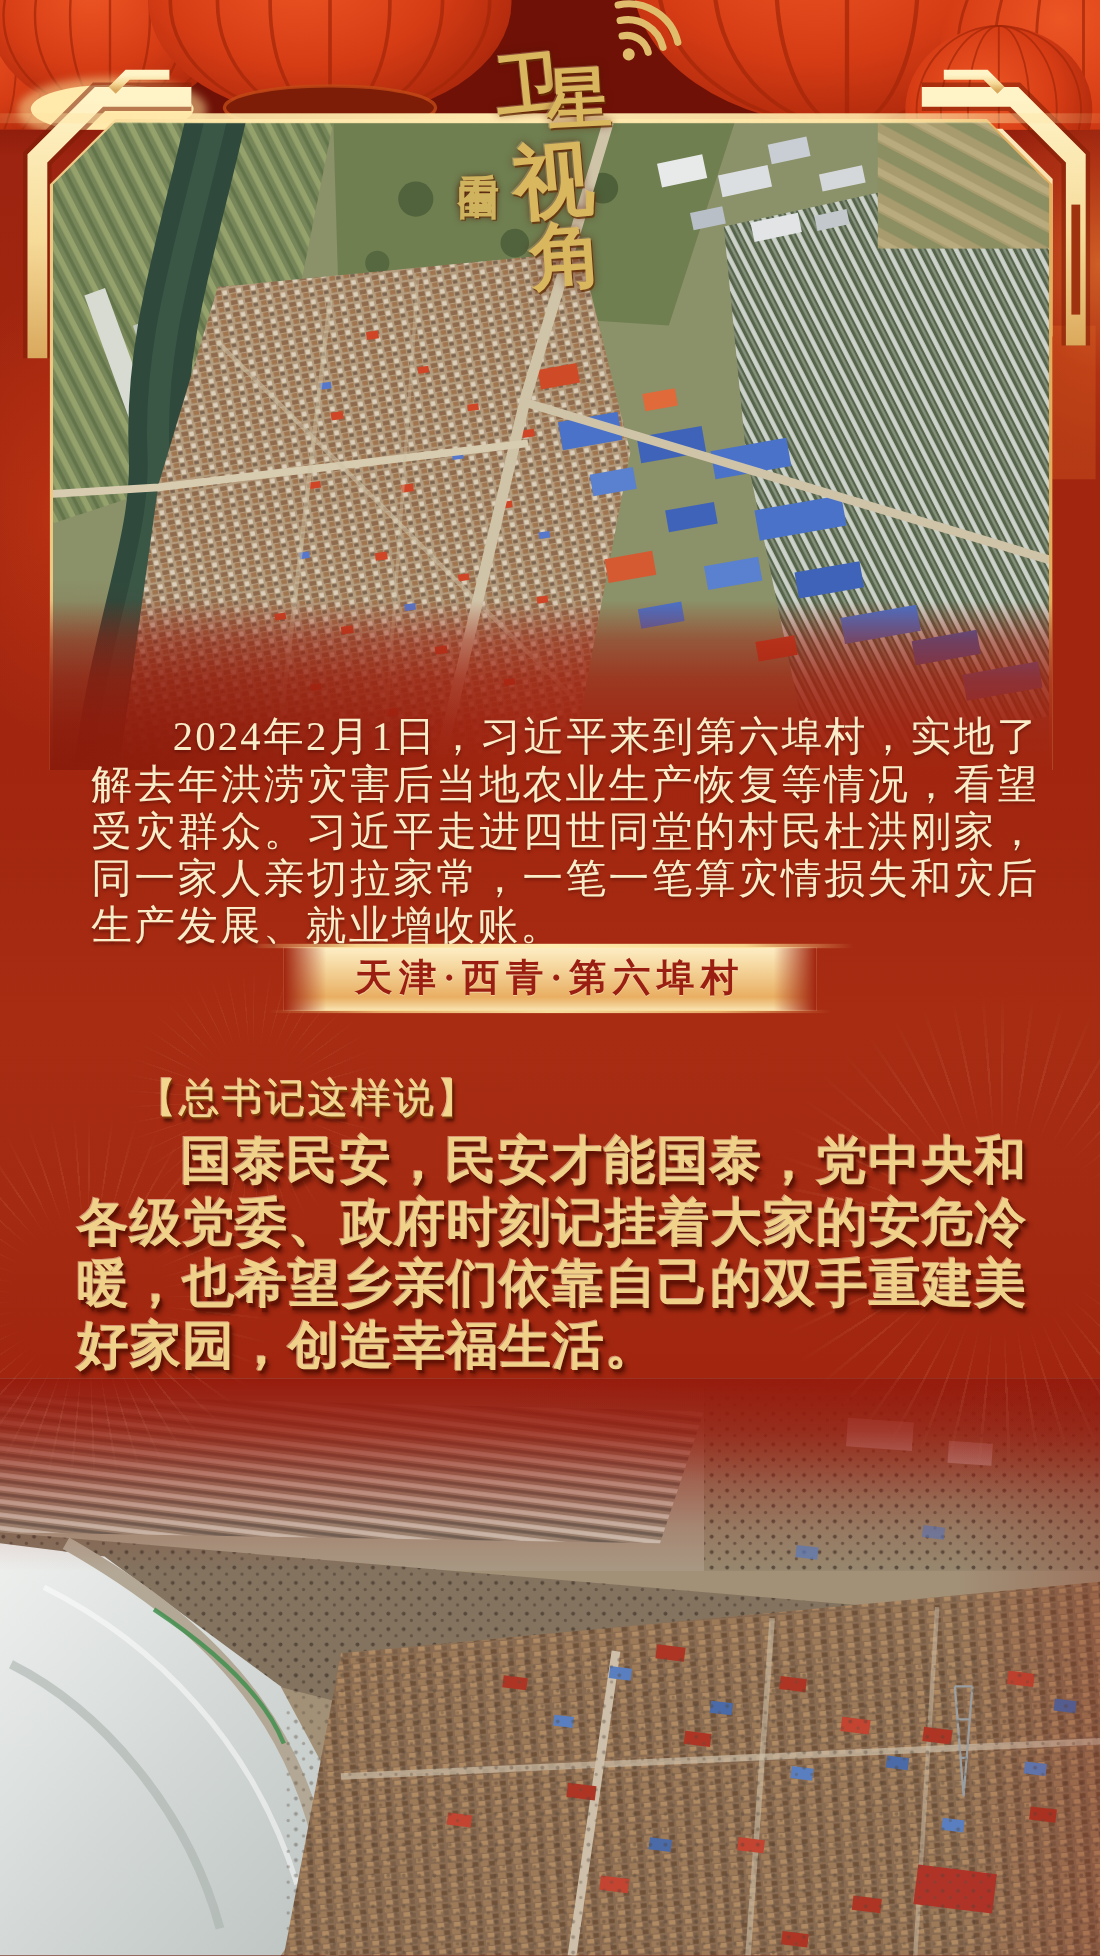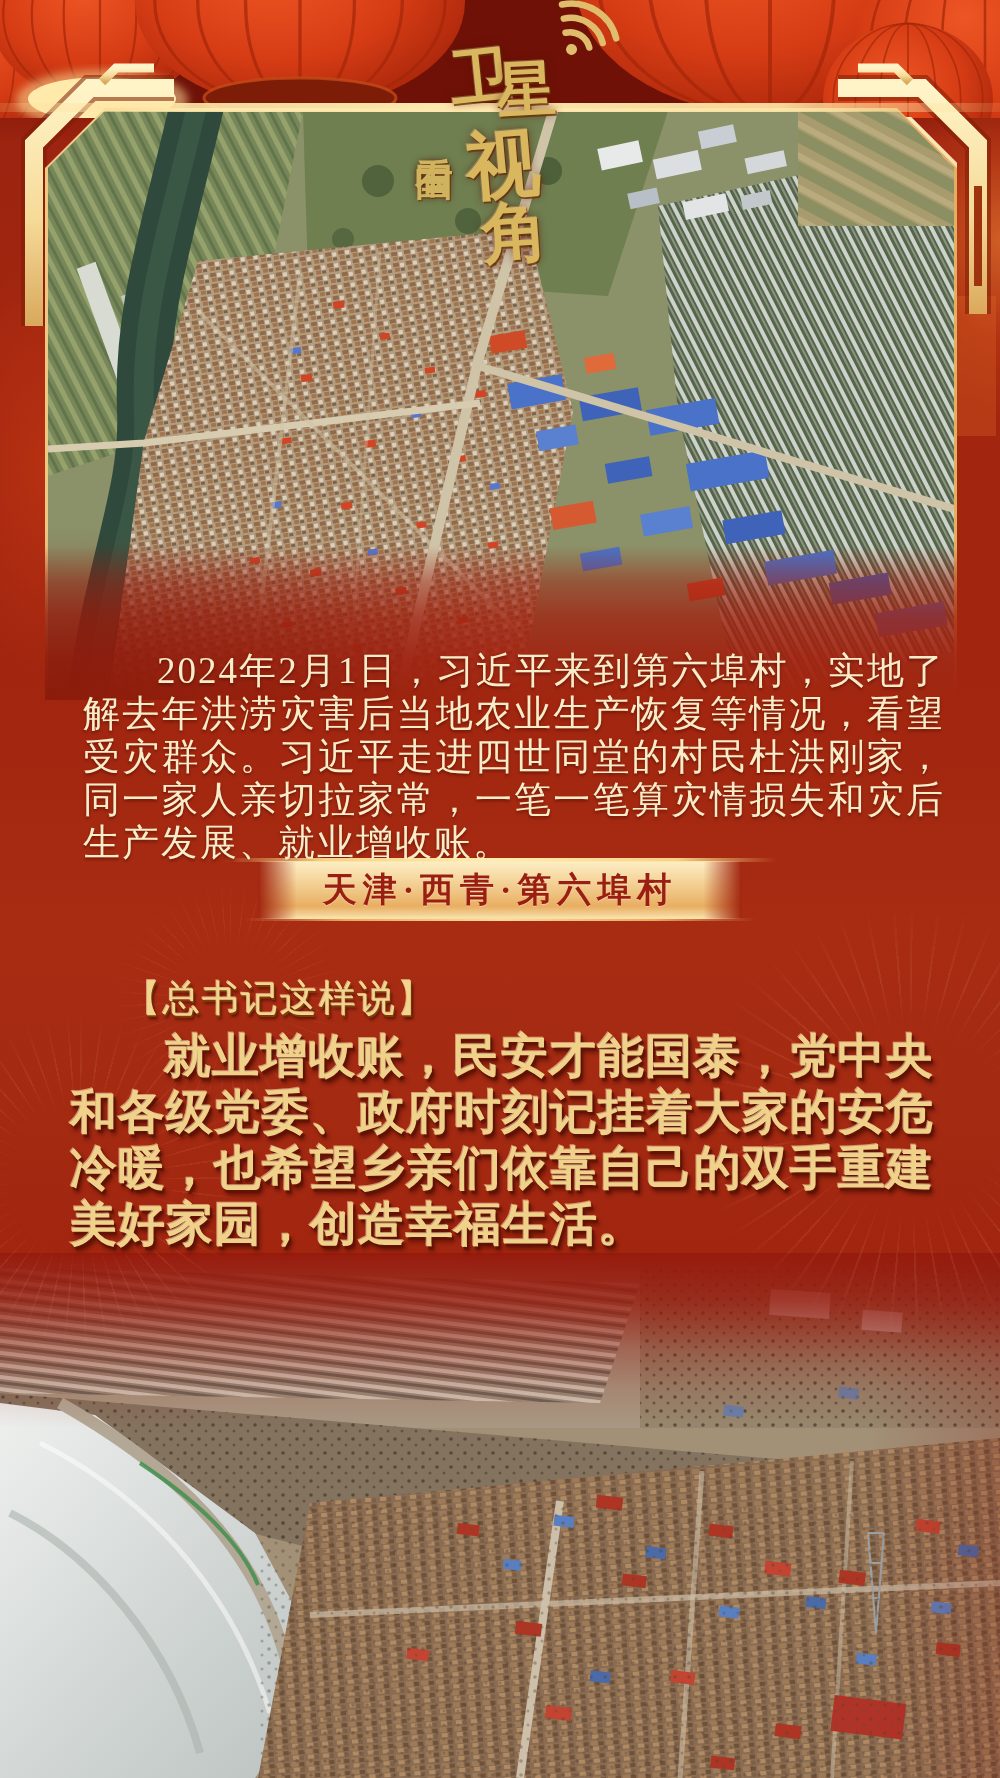--- a/index.html
+++ b/index.html
@@ -294,21 +294,21 @@
     </g>
   </svg>
 
   <p class="article">2024年2月1日，习近平来到第六埠村，实地了解去年洪涝灾害后当地农业生产恢复等情况，看望受灾群众。习近平走进四世同堂的村民杜洪刚家，同一家人亲切拉家常，一笔一笔算灾情损失和灾后生产发展、就业增收账。</p>
 
   <div class="banner">
     <span>天津·西青·第六埠村</span>
   </div>
 
   <div class="quote-heading">【总书记这样说】</div>
-  <p class="quote">就业增收账，民安才能国泰，党中央和各级党委、政府时刻记挂着大家的安危冷暖，也希望乡亲们依靠自己的双手重建美好家园，创造幸福生活。</p>
+  <p class="quote">国泰民安，民安才能国泰，党中央和各级党委、政府时刻记挂着大家的安危冷暖，也希望乡亲们依靠自己的双手重建美好家园，创造幸福生活。</p>
 
   <div class="fw fw1"></div>
   <div class="fw fw2"></div>
   <div class="fw fw3"></div>
 
   <div class="photo">
     <svg viewBox="0 0 1000 525" preserveAspectRatio="none">
       <defs>
         <pattern id="pGh2" width="26" height="12" patternUnits="userSpaceOnUse" patternTransform="rotate(7)">
           <rect width="26" height="12" fill="#9b8d7a"></rect>

